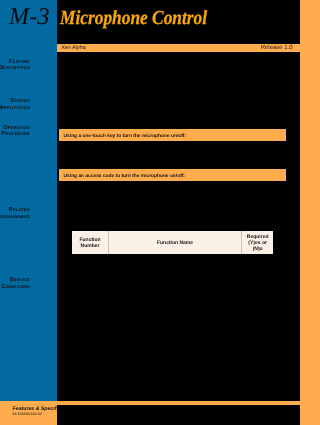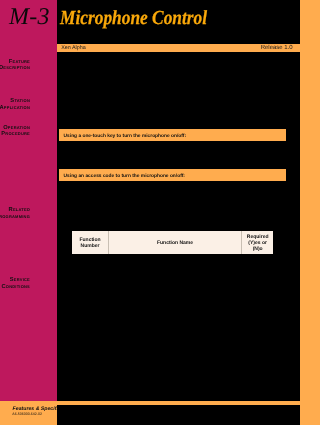--- a/index.html
+++ b/index.html
@@ -1,20 +1,20 @@
 <!DOCTYPE html>
 <html><head>
 <meta charset="utf-8">
 <style>
   html,body{margin:0;padding:0;-webkit-font-smoothing:antialiased;
             text-rendering:geometricPrecision;}
   *{-webkit-font-smoothing:antialiased;}
   body{width:300px;height:425px;overflow:hidden;background:#ffac4e;
        font-family:"Liberation Sans",sans-serif;}
-  .page{position:relative;width:277px;height:425px;background:#be185d;}
+  .page{position:relative;width:277px;height:425px;background:#0369a1;}
   .blackpane{position:absolute;left:57px;top:0;width:243px;height:425px;background:#000;}
   .mnum{position:absolute;left:9px;top:4px;font-family:"Liberation Serif",serif;
         font-weight:normal;font-style:italic;font-size:24px;color:#0a0a0a;letter-spacing:0.3px;
         -webkit-text-stroke:0px;}
   .doctitle{position:absolute;left:59.5px;top:9px;font-family:"Liberation Serif",serif;
         font-weight:bold;font-style:italic;font-size:20px;color:#f9a80a;line-height:19px;
         transform:scaleX(0.868);transform-origin:left top;white-space:nowrap;
         -webkit-text-stroke:0.25px #f9a80a;}
   .subbar{position:absolute;left:57px;top:43.6px;width:243px;height:8.7px;background:#ffac4e;}
   .subbar .l{position:absolute;left:4.2px;top:2.6px;font-size:5.4px;color:#1a1a1a;line-height:5.5px;}

